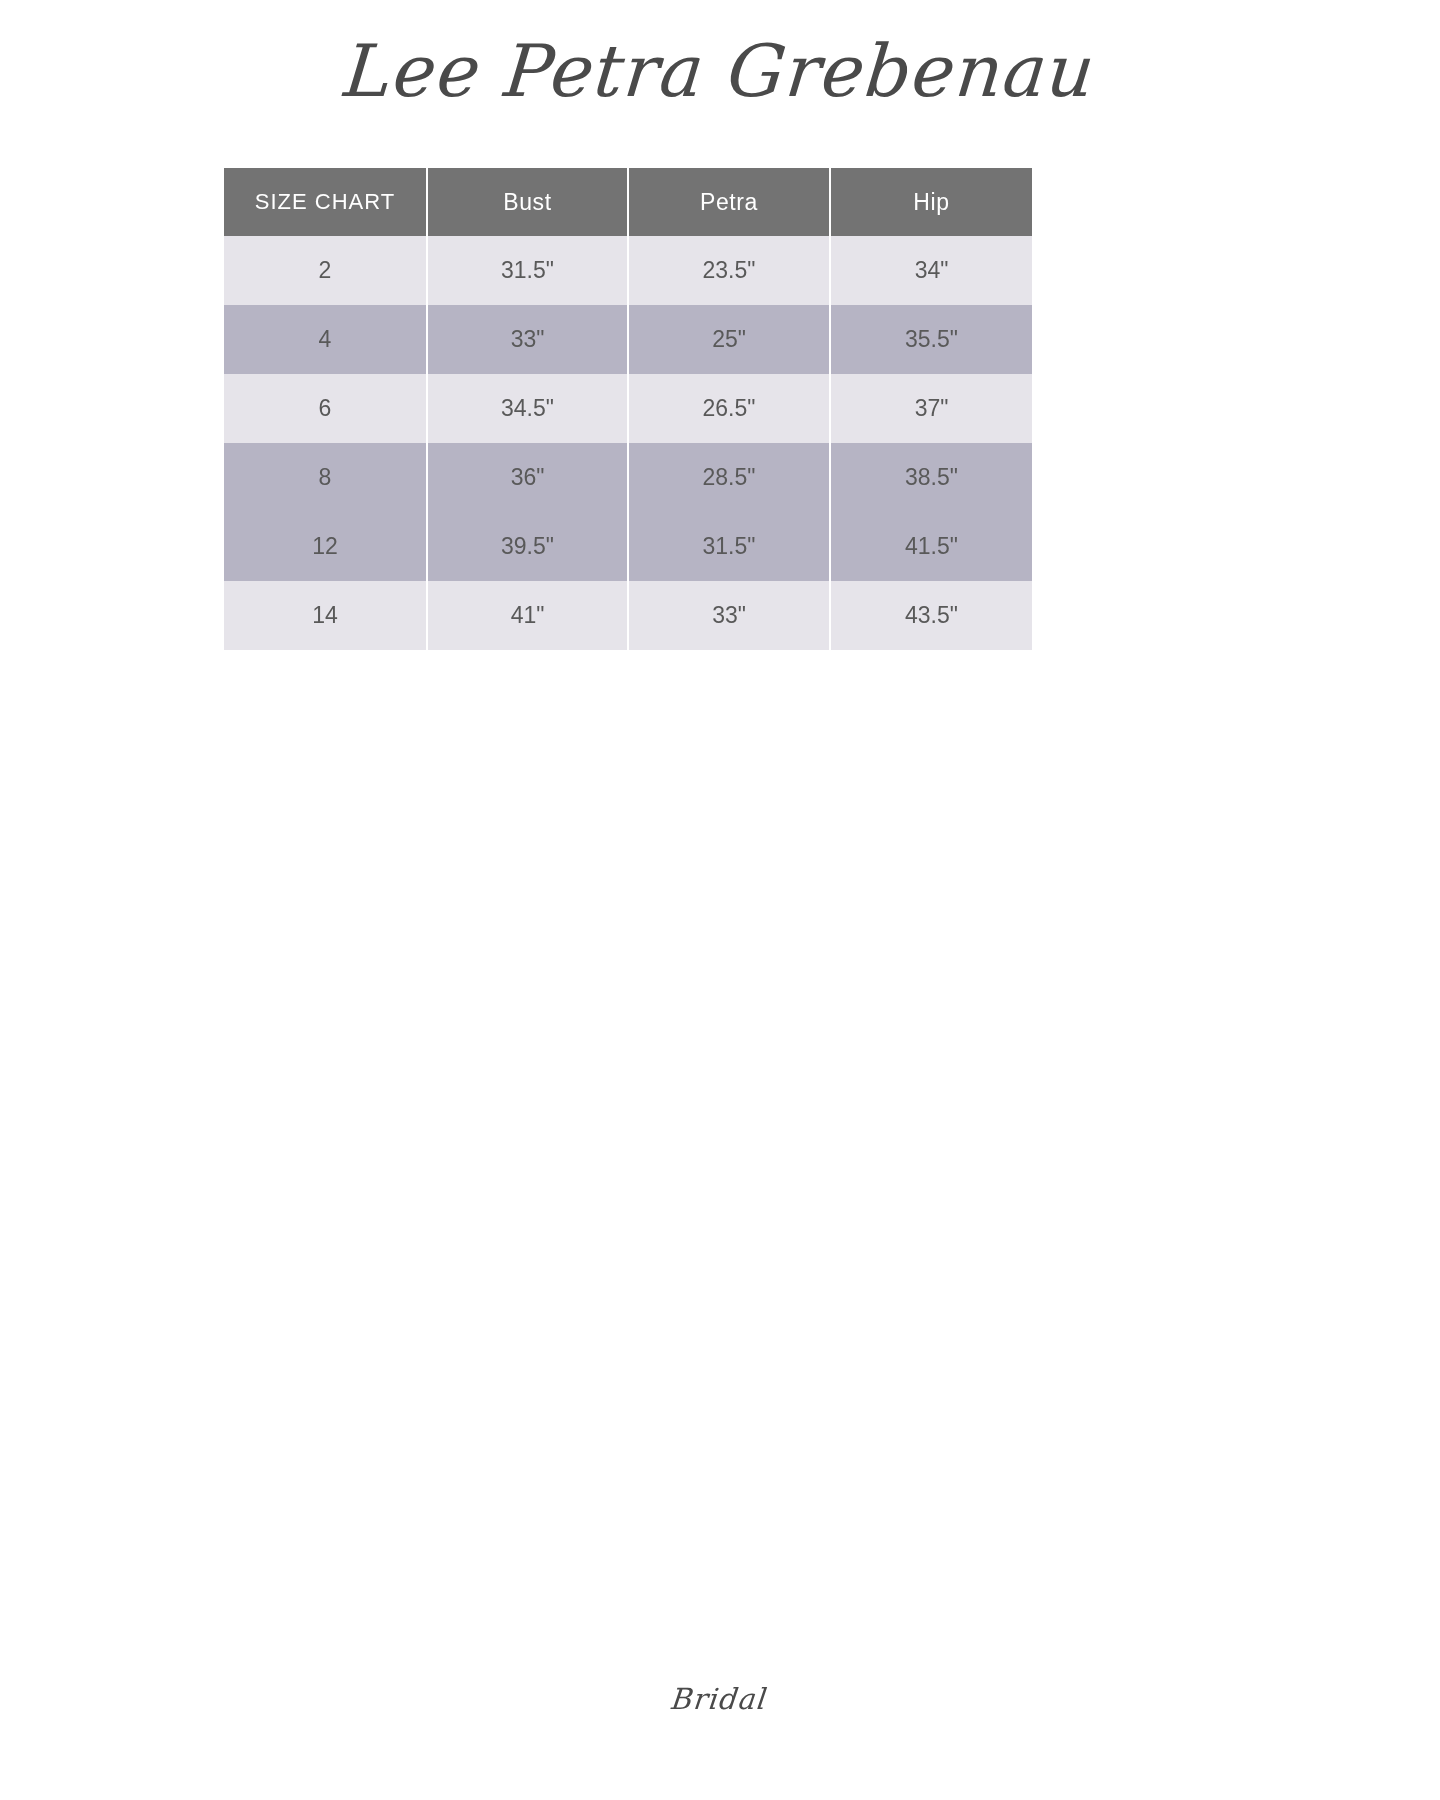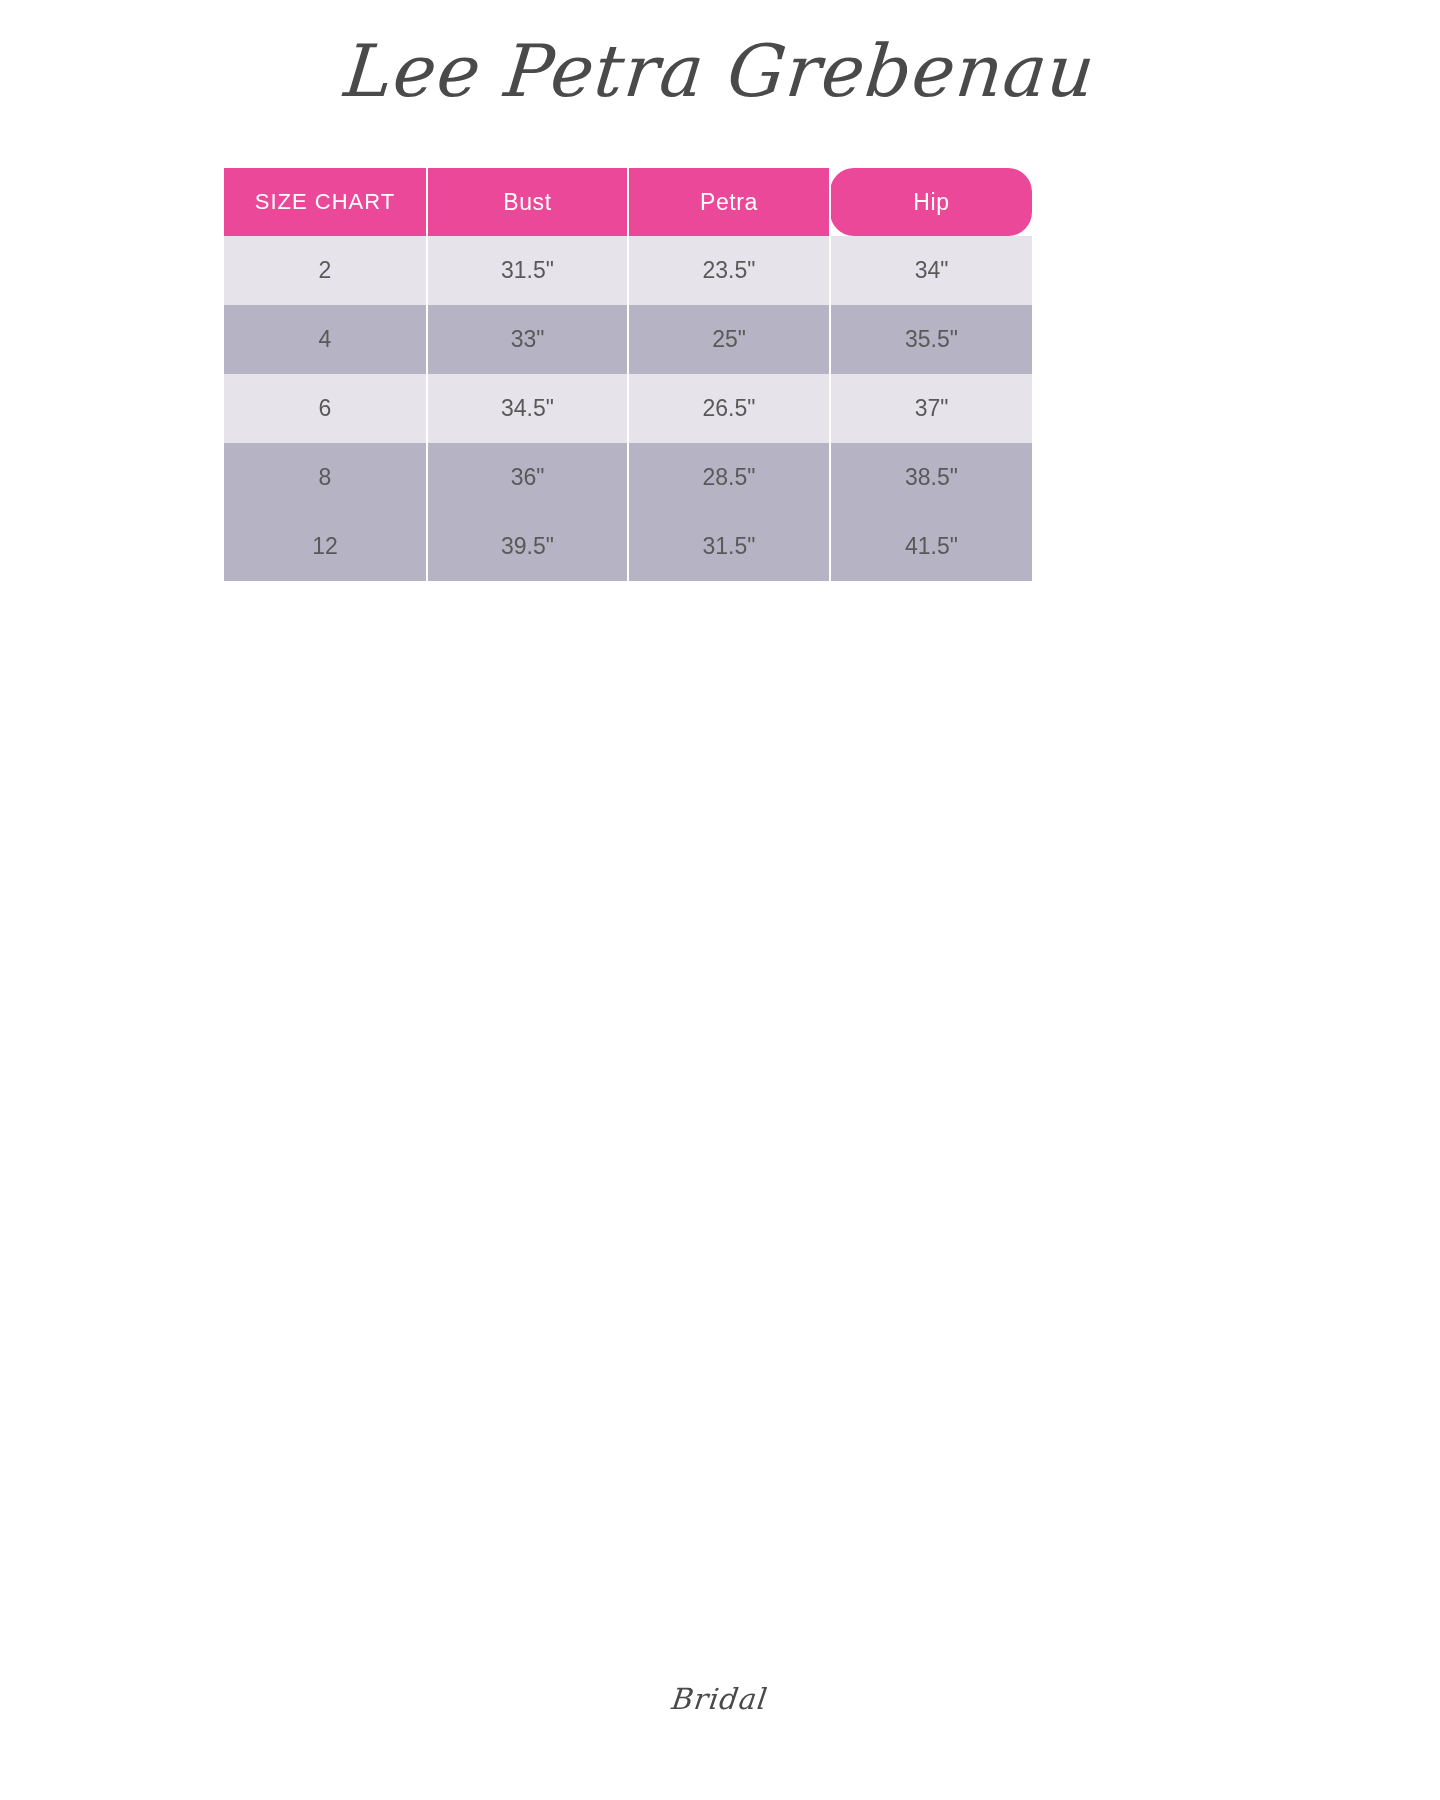--- a/index.html
+++ b/index.html
@@ -53,31 +53,31 @@
     border-collapse: collapse;
     table-layout: fixed;
   }
 
   table.size-chart col.c-size  { width: 203px; }
   table.size-chart col.c-bust  { width: 201px; }
   table.size-chart col.c-waist { width: 202px; }
   table.size-chart col.c-hip   { width: 202px; }
 
   table.size-chart thead th {
-    background: #ec4899;
+    background: #737373;
     color: #ffffff;
     font-weight: 400;
     font-size: 23px;
     height: 66px;
     text-align: center;
     vertical-align: middle;
     border-right: 2px solid #ffffff;
     letter-spacing: 0.6px;
   }
-  table.size-chart thead th:last-child { border-right: none; border-radius: 24px; }
+  table.size-chart thead th:last-child { border-right: none; }
   table.size-chart thead th.size-head { font-size: 22px; letter-spacing: 1px; }
 
   table.size-chart tbody td {
     height: 67px;
     text-align: center;
     vertical-align: middle;
     font-size: 23px;
     color: #595959;
     border-right: 2px solid #ffffff;
     font-weight: 400;
@@ -162,20 +162,26 @@
           <td>36"</td>
           <td>28.5"</td>
           <td>38.5"</td>
         </tr>
         <tr class="row-dark">
           <td>12</td>
           <td>39.5"</td>
           <td>31.5"</td>
           <td>41.5"</td>
         </tr>
+        <tr class="row-light">
+          <td>14</td>
+          <td>41"</td>
+          <td>33"</td>
+          <td>43.5"</td>
+        </tr>
       </tbody>
     </table>
   </div>
 
   <div class="footer-logo">
     <span class="logo-sub">Bridal</span>
   </div>
 
 </div>
 

